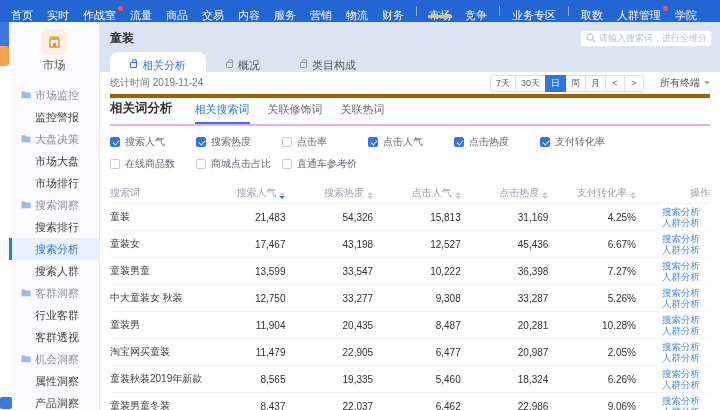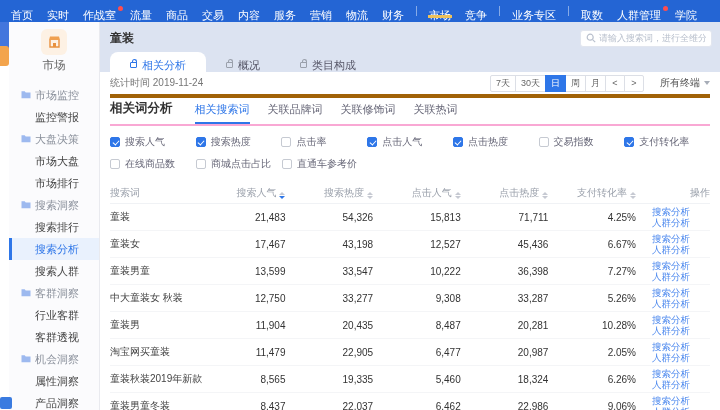--- a/index.html
+++ b/index.html
@@ -82,21 +82,21 @@
   .checkbox.checked::after{content:"";position:absolute;left:2.5px;top:0.5px;width:3px;height:5px;
     border:solid #fff;border-width:0 1.5px 1.5px 0;transform:rotate(42deg)}
 
   
   .table{font-size:10px}
   .thead{display:flex;align-items:center;height:22px;color:#9aa0ab;border-bottom:1px solid #f0f2f5}
   .trow{display:flex;align-items:center;height:27px;border-bottom:1px solid #f4f5f7}
   .col-kw{flex:1.45;text-align:left;color:#444;overflow:hidden;white-space:nowrap}
   .col-num{flex:1;text-align:right;color:#333;padding-right:16px}
   .thead .col-num,.thead .col-kw{color:#9aa0ab}
-  .col-act{width:58px;flex:none;display:flex;flex-direction:column;align-items:flex-start;justify-content:center}
+  .col-act{width:58px;flex:none;display:flex;flex-direction:column;align-items:center;justify-content:center}
   .thead .col-act{flex-direction:row;justify-content:flex-end}
   .action-link{color:#4a87ee;font-size:9.5px;line-height:11px;cursor:pointer;text-decoration:none}
   .sort{display:inline-flex;flex-direction:column;margin-left:3px;vertical-align:1px}
   .sort i{display:block;width:0;height:0;border-left:3px solid transparent;border-right:3px solid transparent}
   .sort .up{border-bottom:3.5px solid #c6c9d2;margin-bottom:1.5px}
   .sort .dn{border-top:3.5px solid #c6c9d2}
   .sort .dn.on{border-top-color:#2e76e8}
 
   .corner-chip{position:absolute;left:0;top:397px;width:12px;height:12px;background:#3a7be0;border-radius:2px}
 </style>
@@ -253,21 +253,20 @@
             <span>所有终端</span>
             <i class="caret-down"></i>
           </span>
         </div>
       </div>
 
       <div class="section-head">
         <span class="section-title">相关词分析</span>
         <div style="display:flex;gap:18px" id="subtabs">
             <span class="subtab active">相关搜索词</span>
-            <span class="subtab">关联品牌词</span>
             <span class="subtab">关联修饰词</span>
             <span class="subtab">关联热词</span>
           </div>
       </div>
 
       <div class="filters" id="filters">
           <div class="filter-row">
             <label class="filter-item">
               <span class="checkbox checked"></span>
               <span>搜索人气</span>
@@ -280,24 +279,20 @@
               <span class="checkbox"></span>
               <span>点击率</span>
             </label>
             <label class="filter-item">
               <span class="checkbox checked"></span>
               <span>点击人气</span>
             </label>
             <label class="filter-item">
               <span class="checkbox checked"></span>
               <span>点击热度</span>
-            </label>
-            <label class="filter-item">
-              <span class="checkbox"></span>
-              <span>交易指数</span>
             </label>
             <label class="filter-item">
               <span class="checkbox checked"></span>
               <span>支付转化率</span>
             </label>
           </div>
           <div class="filter-row">
             <label class="filter-item">
               <span class="checkbox"></span>
               <span>在线商品数</span>
@@ -338,21 +333,21 @@
               </span></span>
             <span class="col-act">
               <span>操作</span>
             </span>
           </div>
           <div class="trow">
             <span class="col-kw">童装</span>
             <span class="col-num">21,483</span>
             <span class="col-num">54,326</span>
             <span class="col-num">15,813</span>
-            <span class="col-num">71,711</span>
+            <span class="col-num">31,169</span>
             <span class="col-num">4.25%</span>
             <span class="col-act">
               <a class="action-link">搜索分析</a>
               <a class="action-link">人群分析</a>
             </span>
           </div>
           <div class="trow">
             <span class="col-kw">童装女</span>
             <span class="col-num">17,467</span>
             <span class="col-num">43,198</span>

